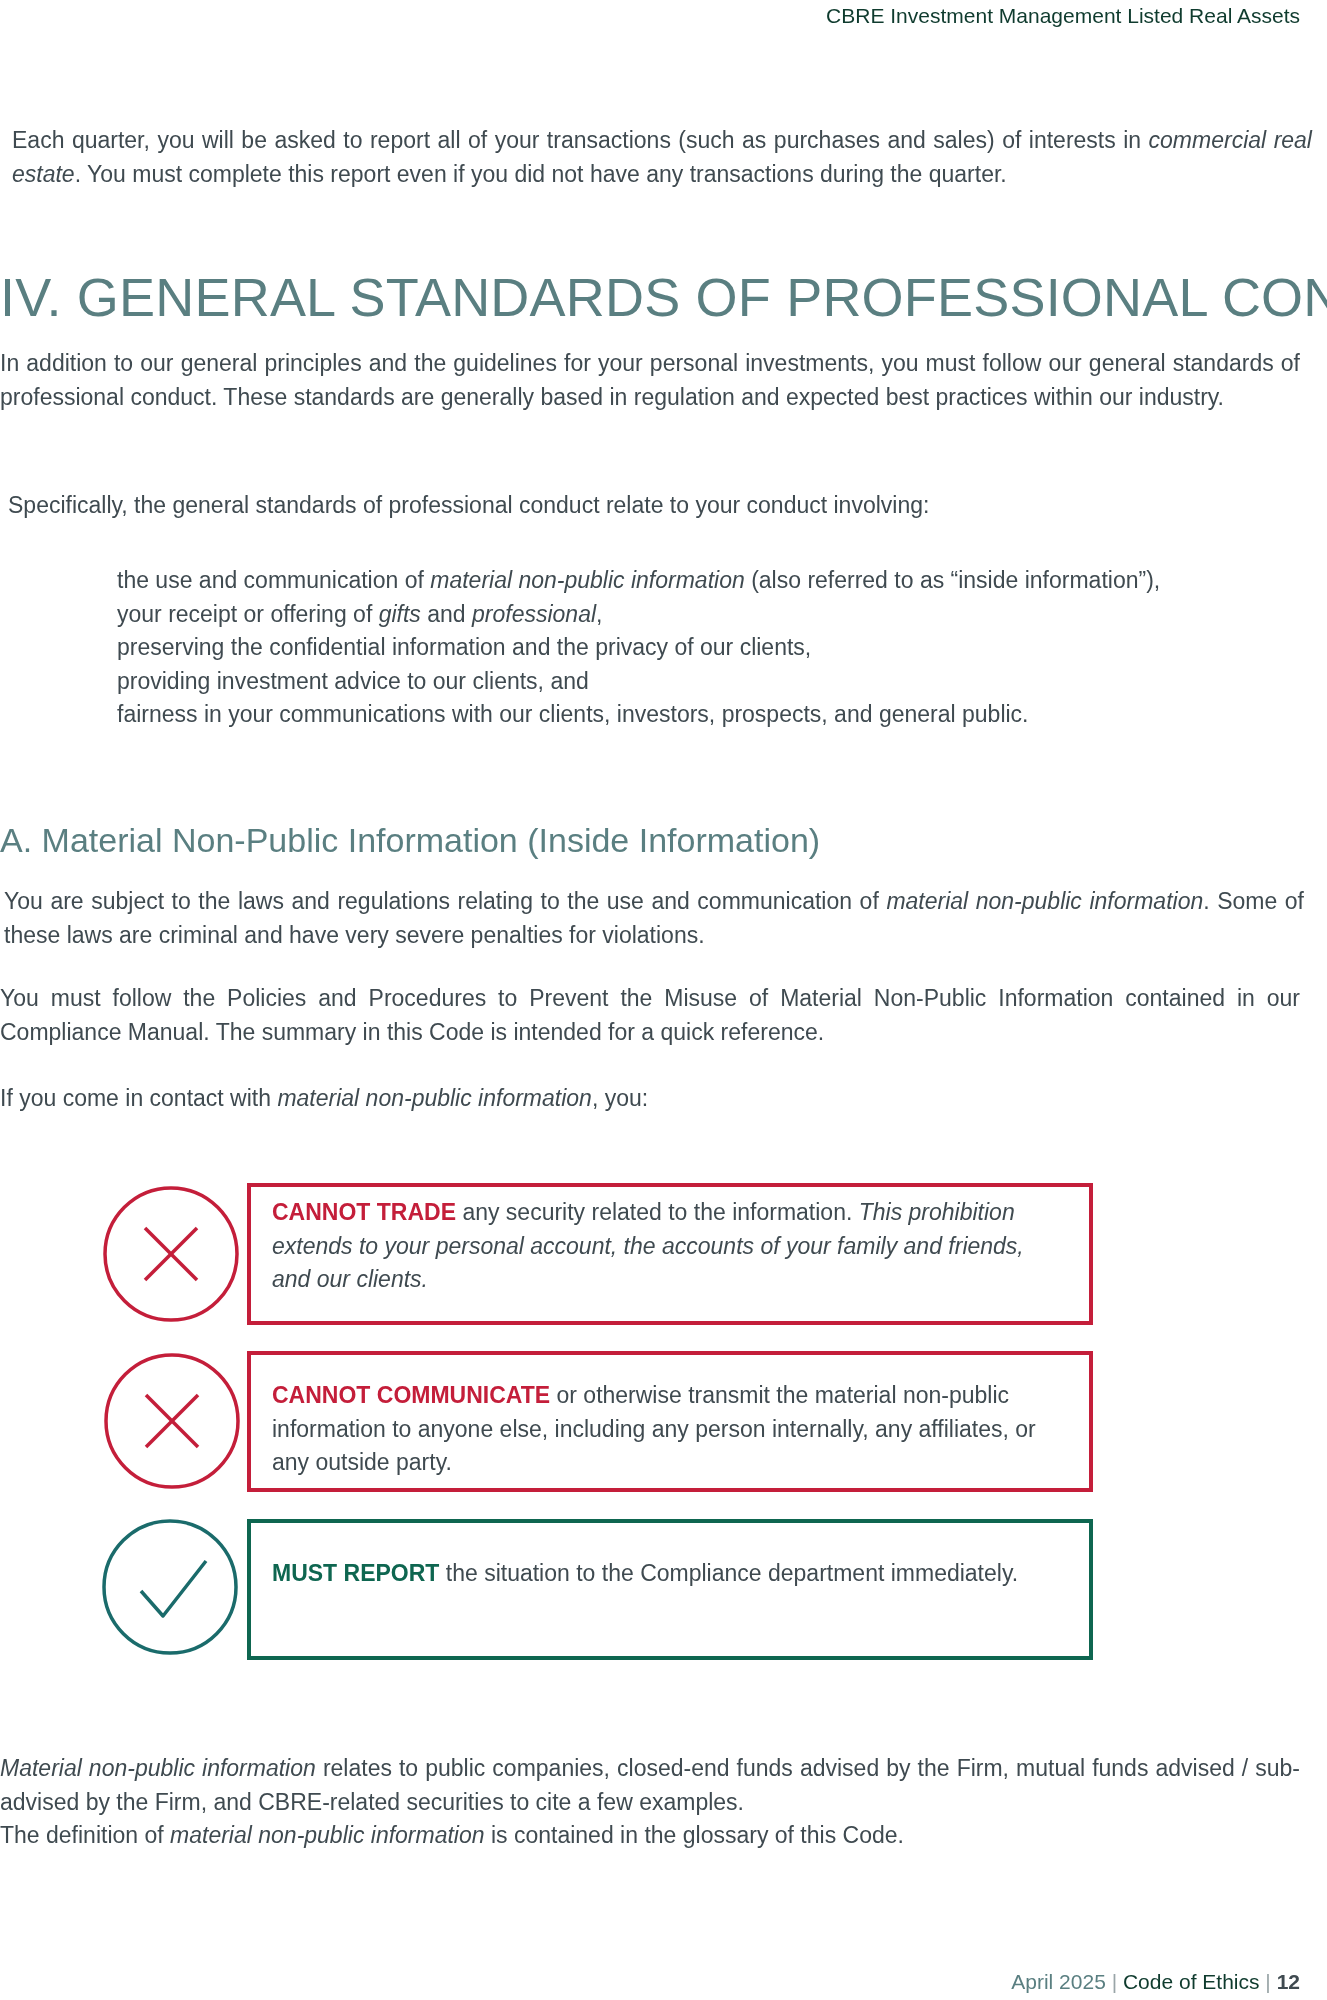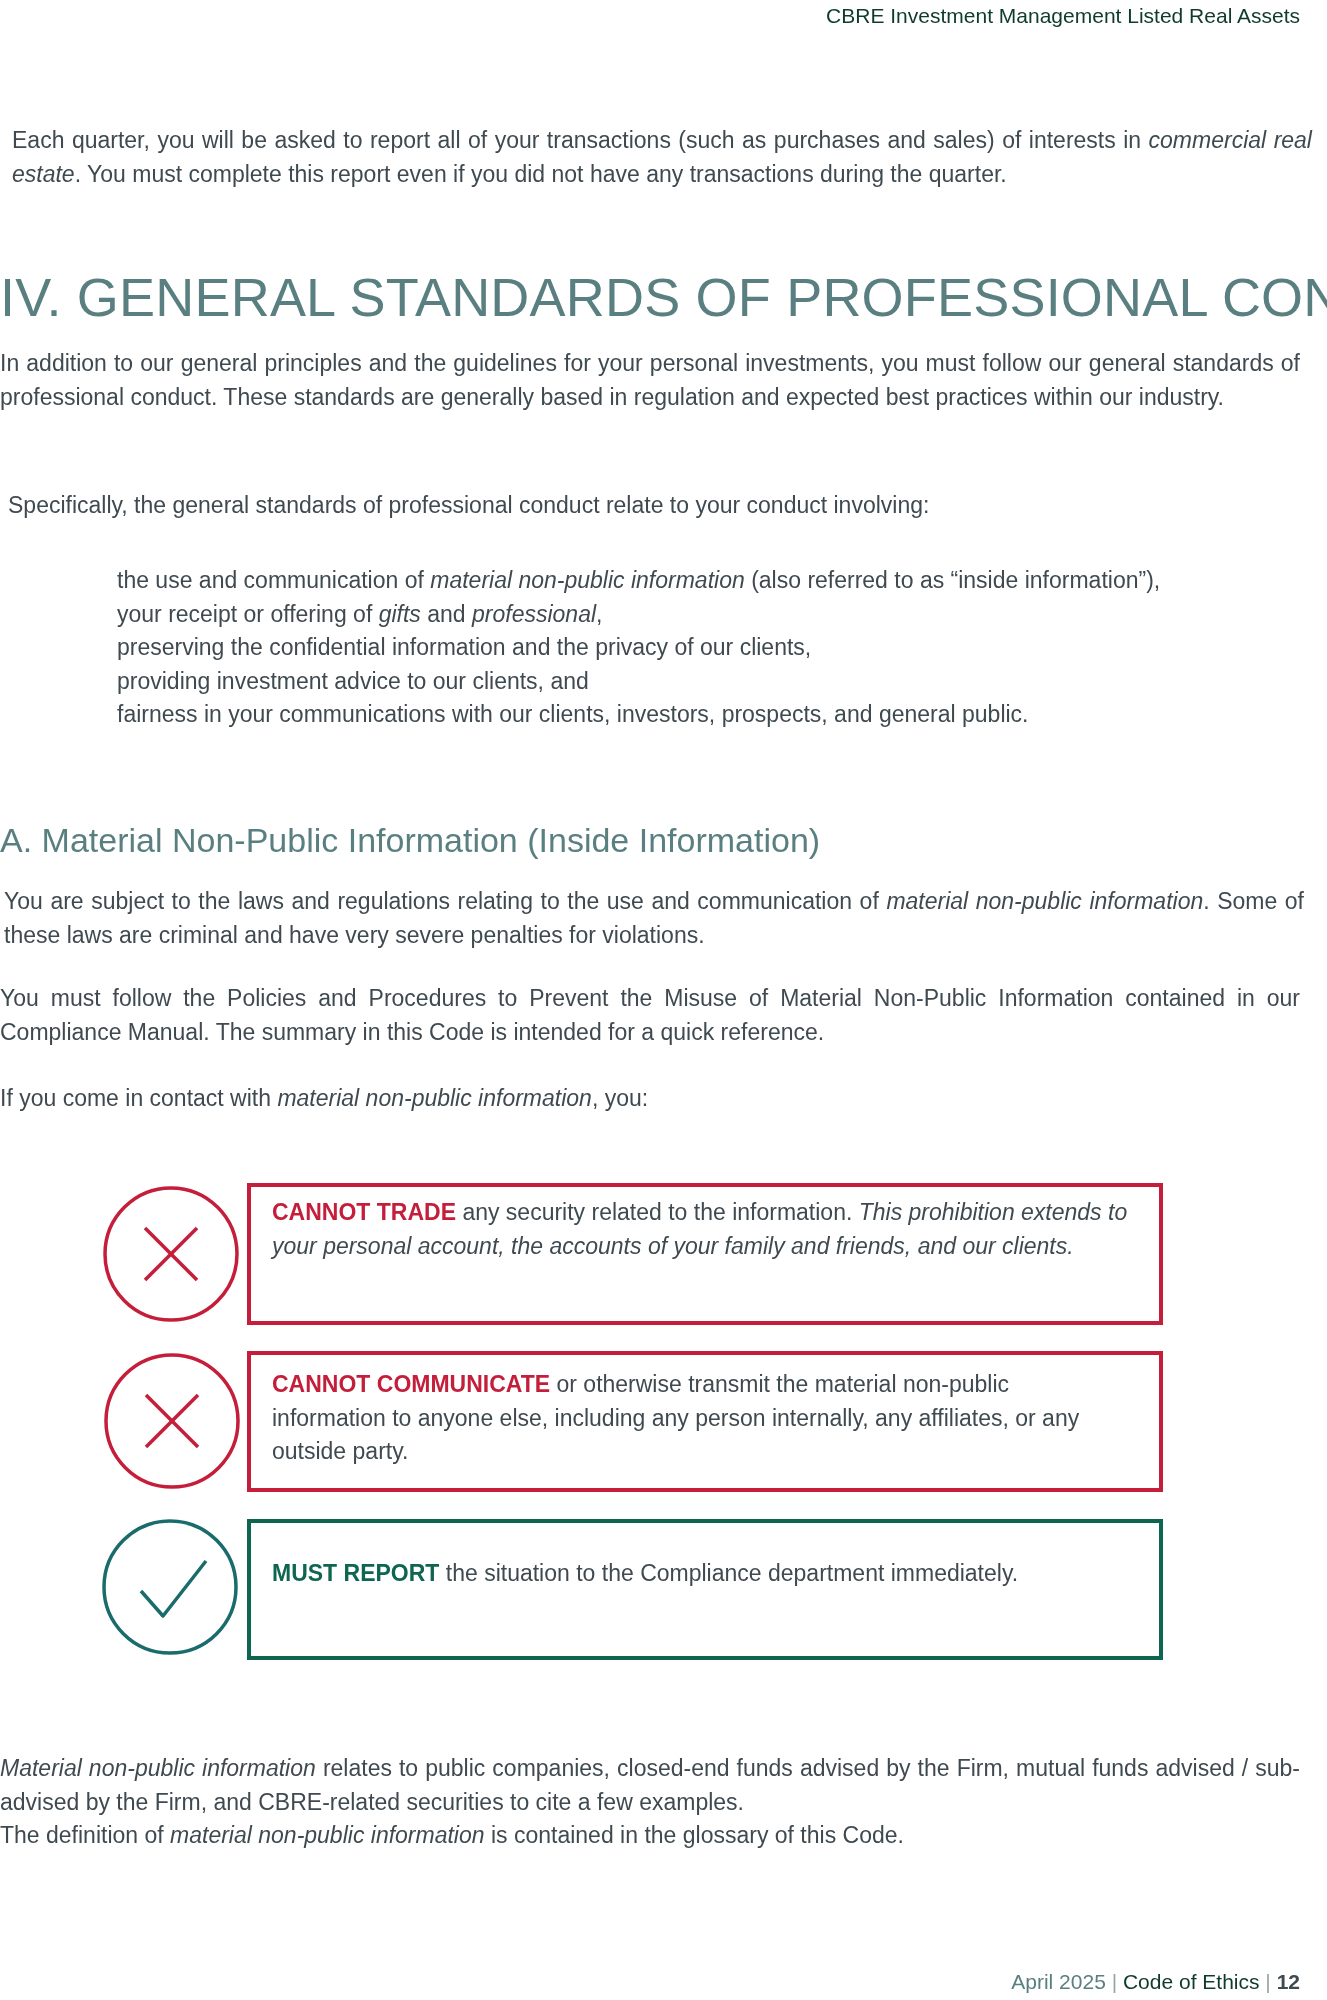--- a/index.html
+++ b/index.html
@@ -22,21 +22,21 @@
     transform:scaleX(1.0);
   }
   .h2 {
     left:0; top:816px; font-size:34px; color:#5a7f81; white-space:nowrap;
     margin:0; line-height:48px; font-weight:normal;text-align:center;
   }
   .list { left:100px; top:547px; margin:17px; padding:0; list-style:none; }
   .item { font-size:23px; line-height:33.6px; color:#3f4a50; white-space:nowrap; }
   .rule-circle { width:138px; height:138px; }
   .box {
-    left:247px; width:916px; border:4px solid; box-sizing:border-box;
+    left:247px; width:846px; border:4px solid; box-sizing:border-box;
   }
   .box.red { border-color:#c41e3a; }
   .box.green { border-color:#0e6650; }
   .box-text {
     position:absolute; left:21px; right:30px; font-size:23px; line-height:33.6px; color:#3f4a50;
   }
   .kw-red { color:#c41e3a; font-weight:bold; }
   .kw-green { color:#0e6650; font-weight:bold; }
   .footer {
     right:27px; top:1970px; font-size:21px; white-space:nowrap;
@@ -83,21 +83,21 @@
 <div class="abs box red" style="top:1183px;height:142px;">
   <div class="box-text" style="top:9px;"><span class="kw-red">CANNOT TRADE</span><span> any security related to the information.  </span><em>This prohibition extends to your personal account, the accounts of your family and friends, and our clients.</em></div>
 </div>
 
 <svg class="abs rule-circle" style="left:103px;top:1352px;" viewBox="0 0 138 138">
   <circle cx="69" cy="69" r="66" fill="none" stroke="#c41e3a" stroke-width="3.5"></circle>
   <line x1="43" y1="43" x2="95" y2="95" stroke="#c41e3a" stroke-width="3.5"></line>
   <line x1="95" y1="43" x2="43" y2="95" stroke="#c41e3a" stroke-width="3.5"></line>
 </svg>
 <div class="abs box red" style="top:1351px;height:141px;">
-  <div class="box-text" style="top:13px;"><span class="kw-red">CANNOT COMMUNICATE</span><span> or otherwise transmit the material non-public information to anyone else, including any person internally, any affiliates, or any outside party.</span></div>
+  <div class="box-text" style="top:24px;"><span class="kw-red">CANNOT COMMUNICATE</span><span> or otherwise transmit the material non-public information to anyone else, including any person internally, any affiliates, or any outside party.</span></div>
 </div>
 
 <svg class="abs rule-circle" style="left:101px;top:1518px;" viewBox="0 0 138 138">
   <circle cx="69" cy="69" r="66" fill="none" stroke="#1a6b6b" stroke-width="3.5"></circle>
   <polyline points="40,73 62,98 105,43" fill="none" stroke="#1a6b6b" stroke-width="3.5" stroke-linejoin="round"></polyline>
 </svg>
 <div class="abs box green" style="top:1519px;height:141px;">
   <div class="box-text" style="top:34px;"><span class="kw-green">MUST REPORT</span><span> the situation to the Compliance department immediately.</span></div>
 </div>
 

